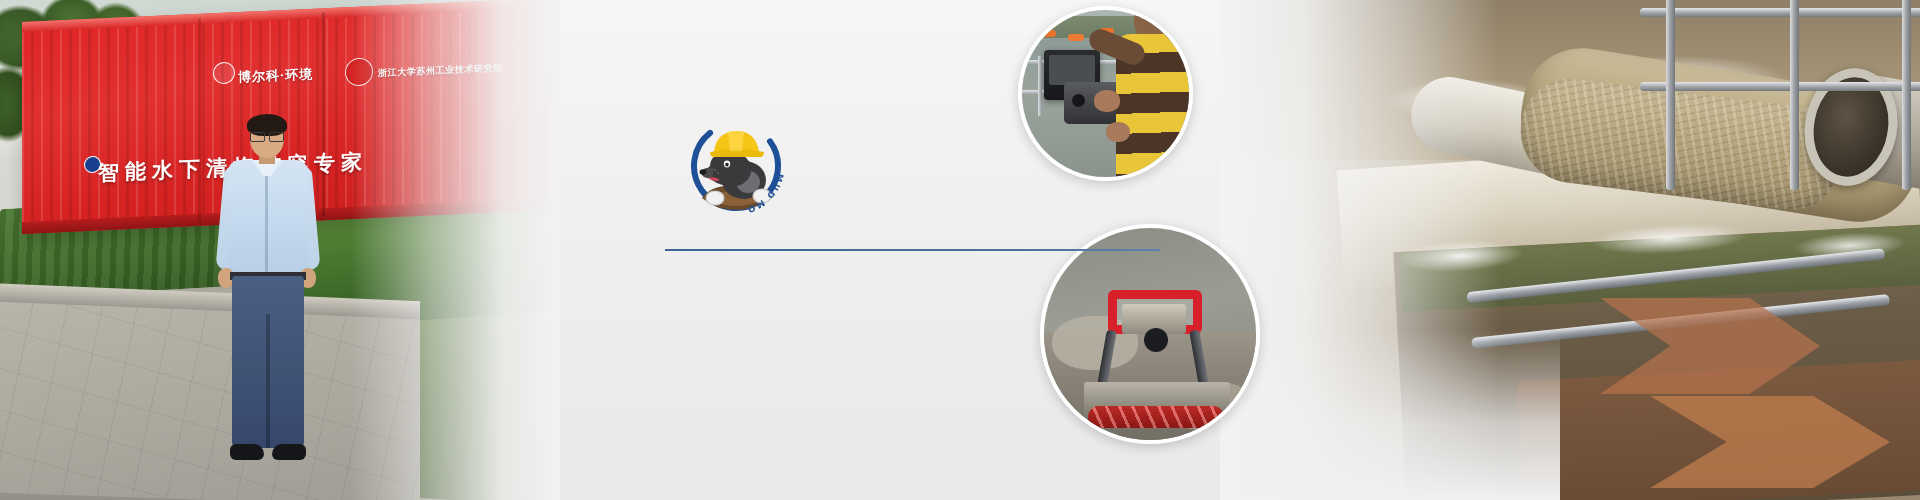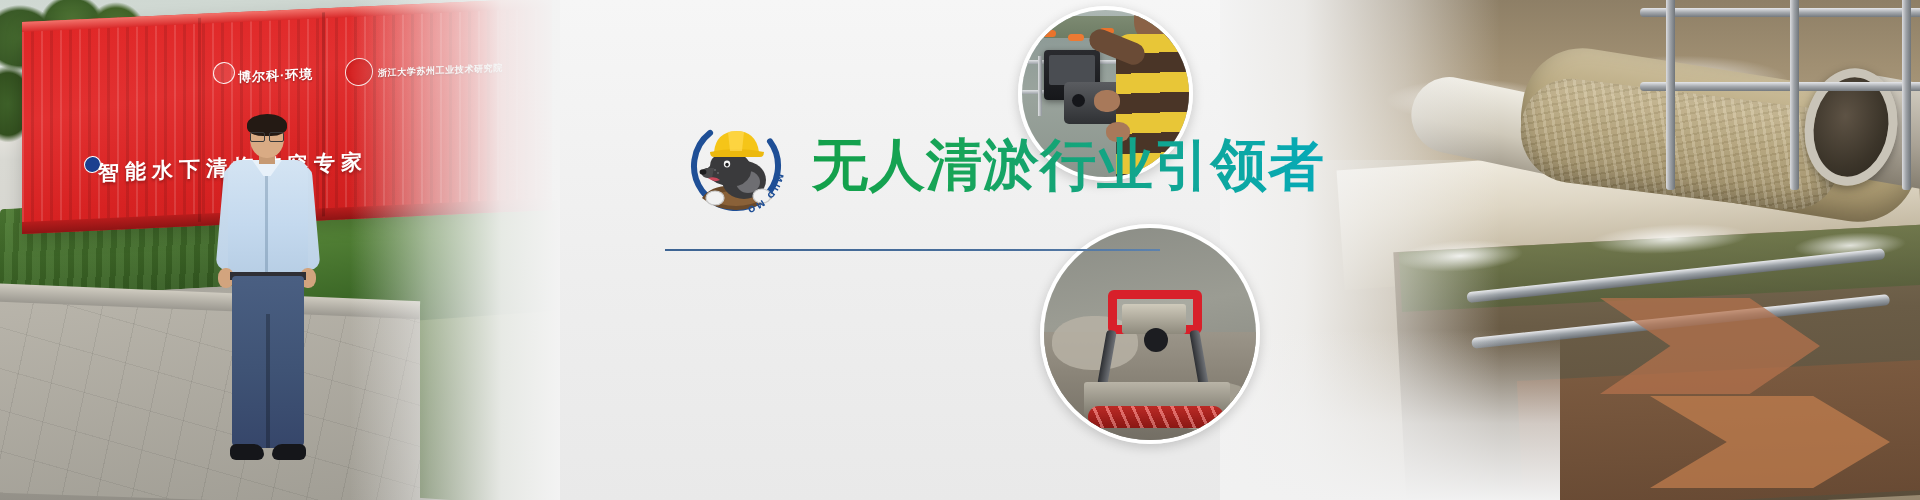--- a/index.html
+++ b/index.html
@@ -580,17 +580,16 @@
 
         <ellipse cx="33" cy="88" rx="9" ry="7" fill="#f1f1f1" stroke="#c9c9c9" stroke-width="1.2"></ellipse>
         <ellipse cx="80" cy="86" rx="9" ry="7" fill="#f1f1f1" stroke="#c9c9c9" stroke-width="1.2"></ellipse>
 
         <text font-family="DejaVu Sans, Liberation Sans, sans-serif" font-size="8.5" font-weight="bold" fill="#1f4f96" letter-spacing="1.4">
           <textPath href="#arcpath" startOffset="2%">MUD MOLE</textPath>
         </text>
       </svg>
     </div>
 
-    <div class="headline">无人清淤行业引领者</div>
     <div class="divider"></div>
   </div>
 
 </div>
 
 </body></html>

